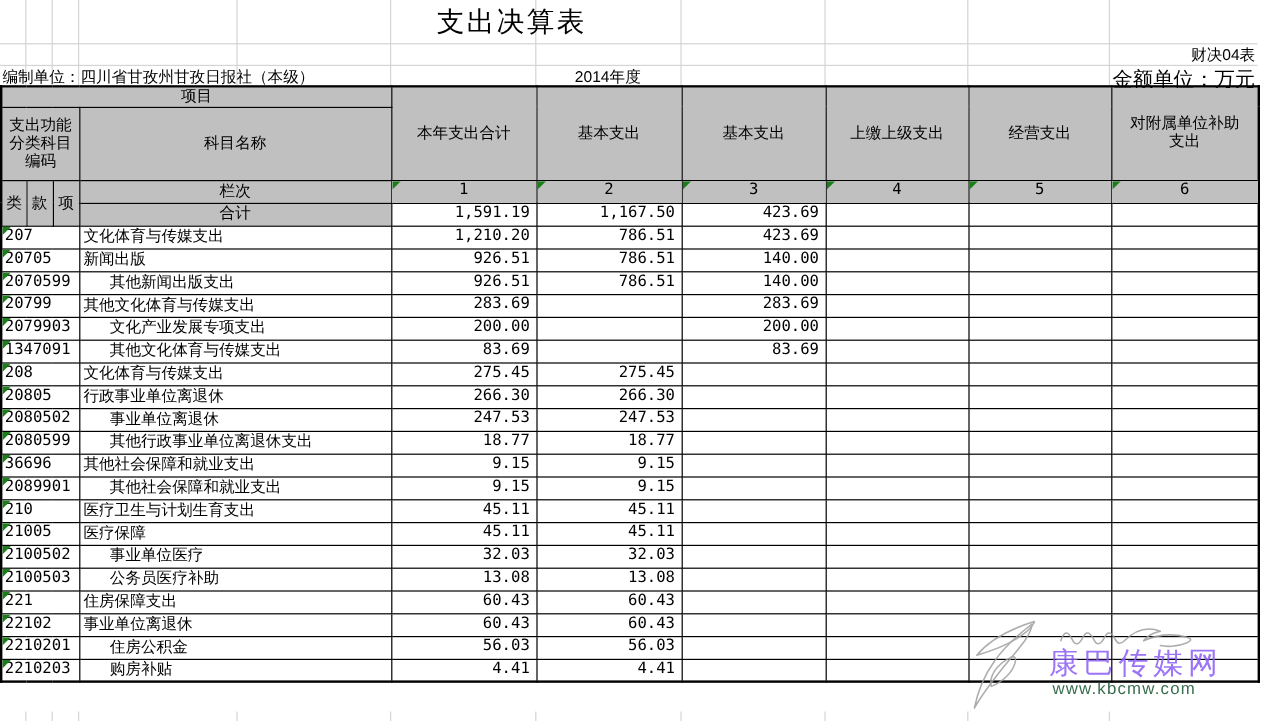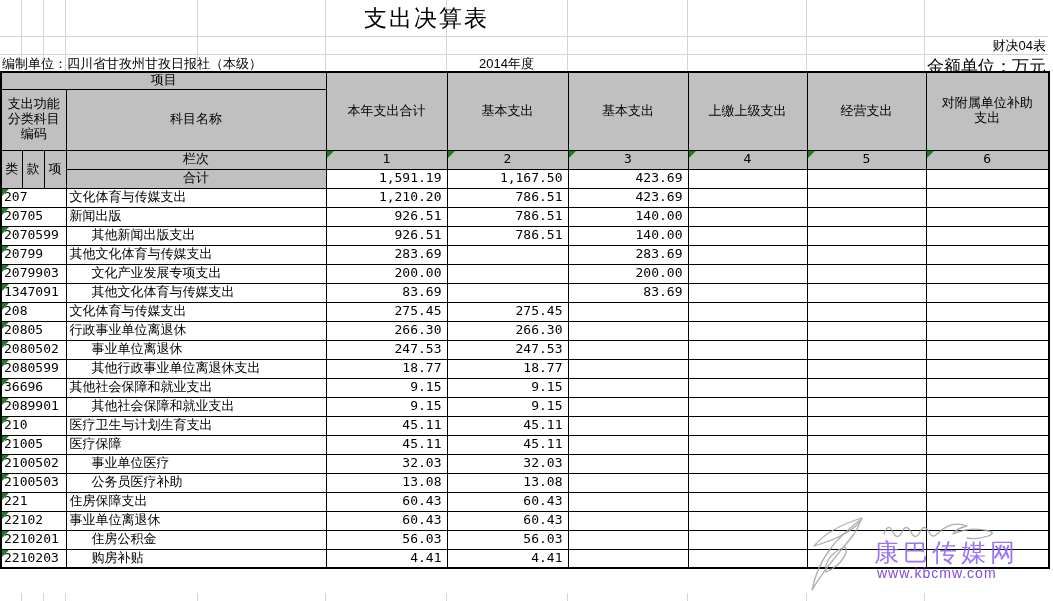--- a/index.html
+++ b/index.html
@@ -33,21 +33,21 @@
   
   .tri{position:relative}
   .tri::before{content:"";position:absolute;top:0;left:0;width:0;height:0;
                border-top:7px solid #1b7e1b;border-right:7px solid transparent}
   
   .wm{position:absolute;left:798px;top:504px;width:252px;height:94px;opacity:.85}
   .wm svg{position:absolute;left:0;top:0}
   .wm-name{position:absolute;left:76px;top:32px;font-size:25px;letter-spacing:4px;
            color:#8b5cf6;white-space:nowrap}
   .wm-url{position:absolute;left:79px;top:61px;font-size:14px;letter-spacing:1px;
-          color:#6d28d9;white-space:nowrap}
+          color:#14532d;white-space:nowrap}
 </style>
 </head>
 <body>
 
 <div class="page">
   <div id="gl-layer">
       <div class="gl" style="left: 21px; top: 0px; width: 1px; height: 71px;"></div>
       <div class="gl" style="left: 21px; top: 593px; width: 1px; height: 8px;"></div>
       <div class="gl" style="left: 43px; top: 0px; width: 1px; height: 71px;"></div>
       <div class="gl" style="left: 43px; top: 593px; width: 1px; height: 8px;"></div>

